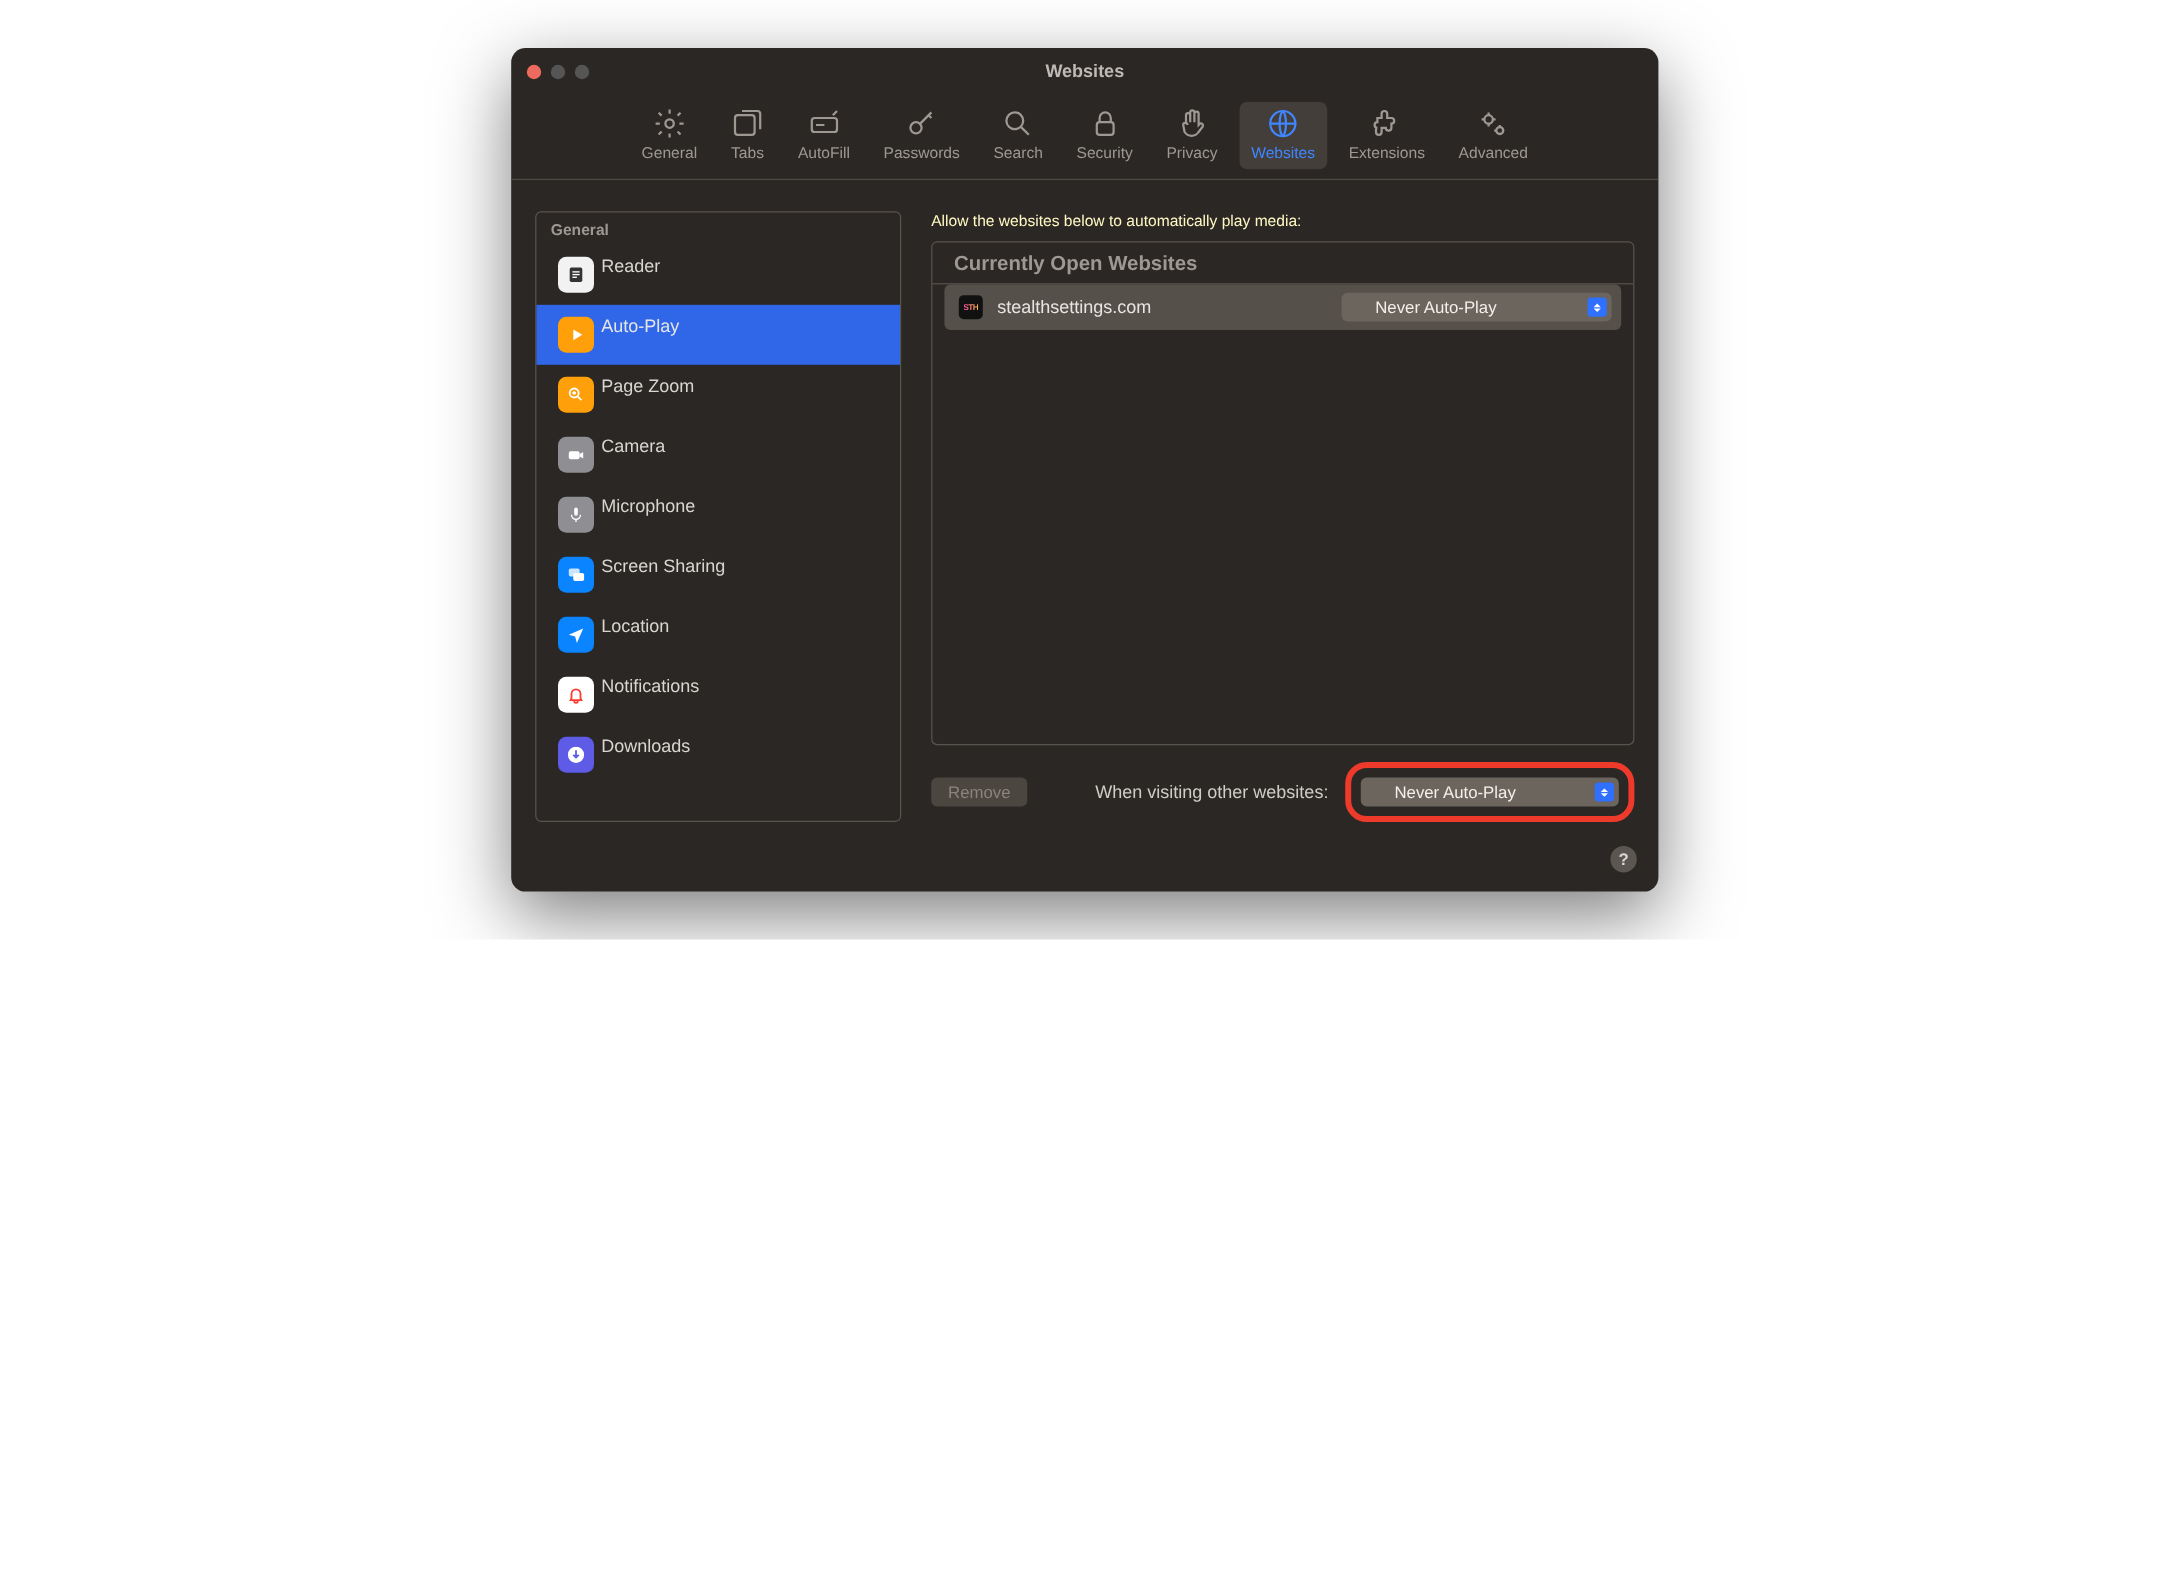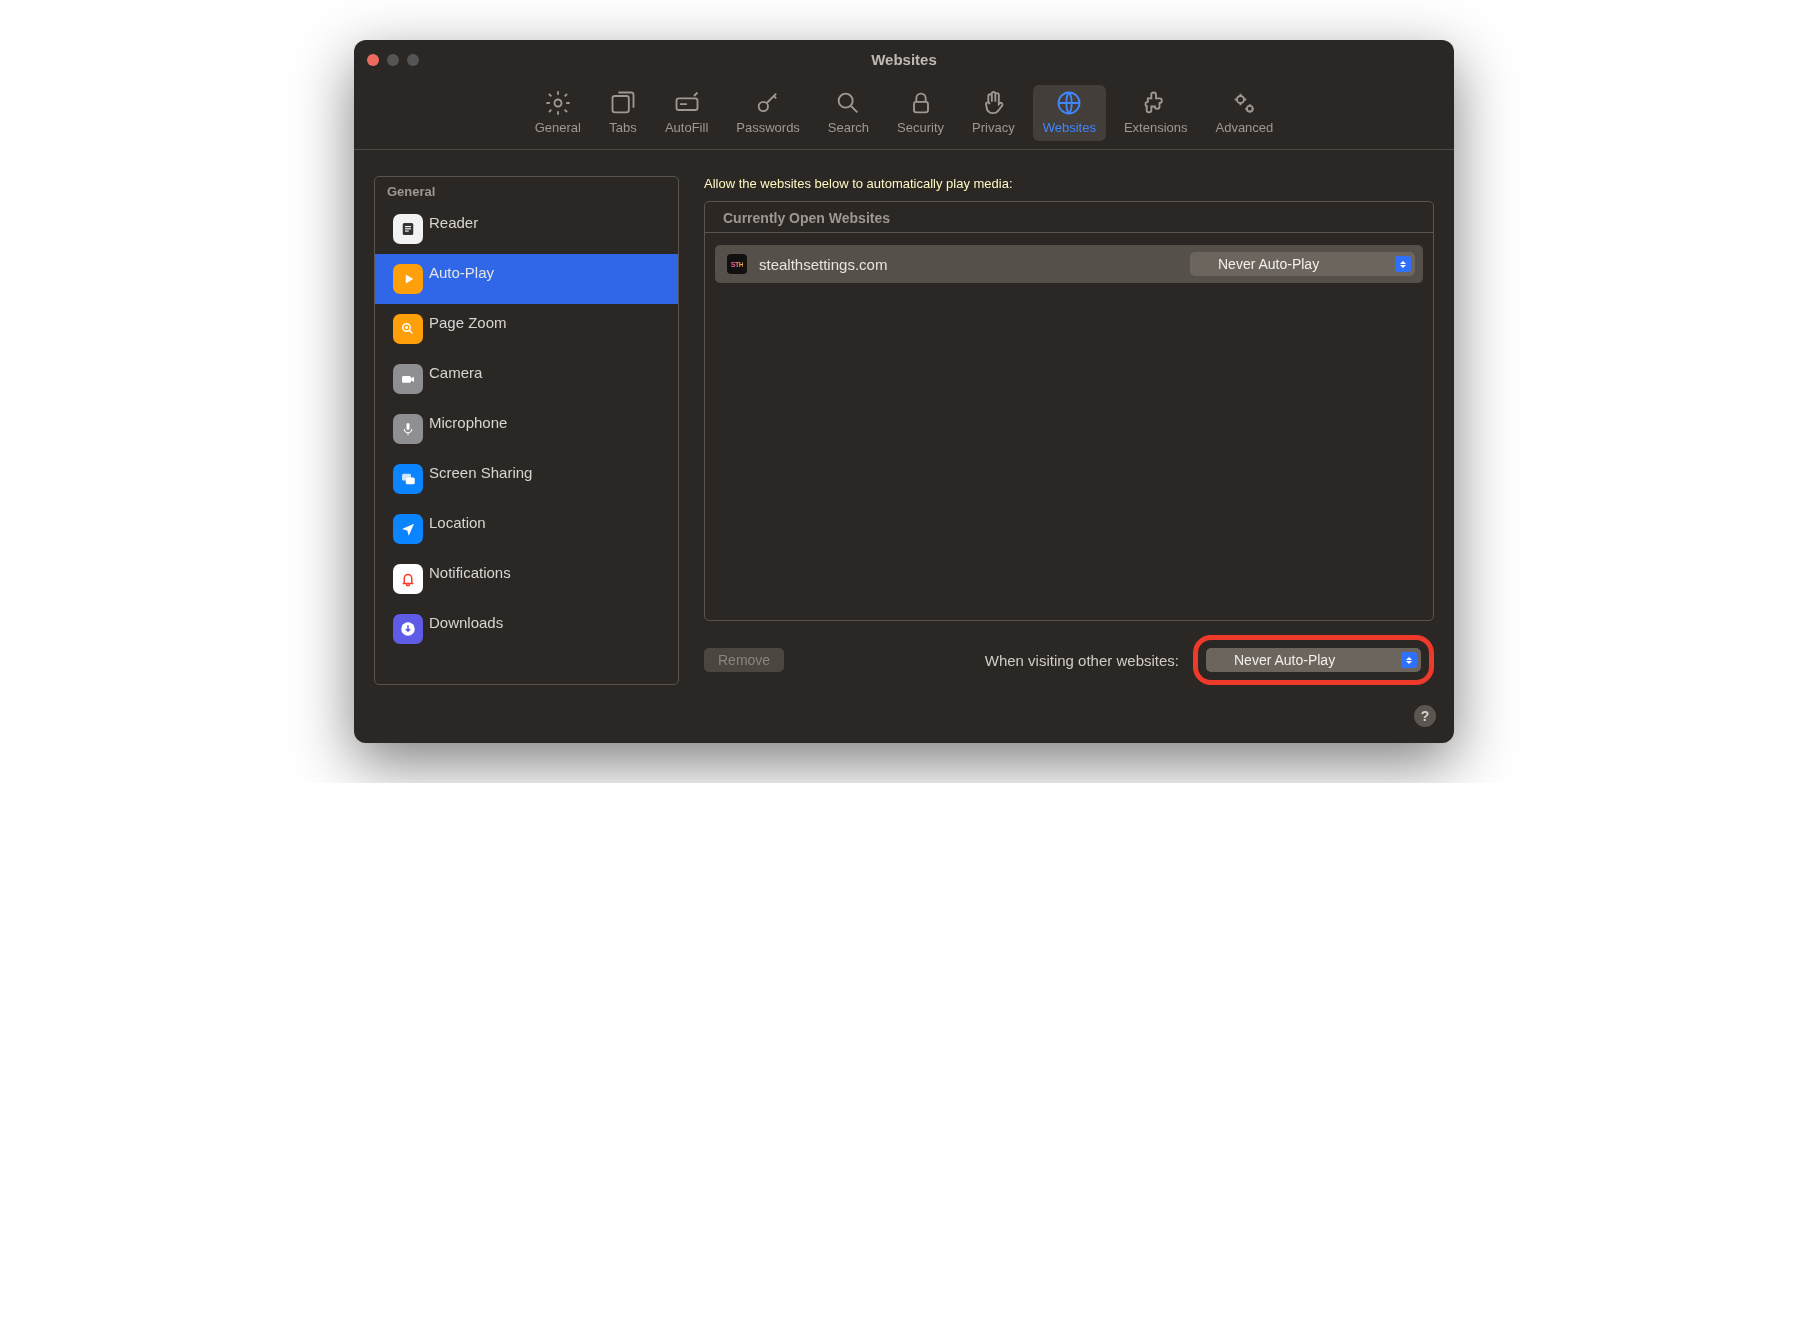--- a/index.html
+++ b/index.html
@@ -5,21 +5,21 @@
   * { box-sizing: border-box; margin: 0; padding: 0; }
   body {
     background: #ffffff;
     font-family: -apple-system, BlinkMacSystemFont, "Segoe UI", Helvetica, Arial, sans-serif;
     display: flex;
     justify-content: center;
     align-items: flex-start;
     padding: 40px;
   }
   .window {
-    width: 1100px;
+    width: 956px;
     background: #2b2724;
     border-radius: 12px;
     box-shadow: 0 20px 60px rgba(0,0,0,0.5);
     overflow: hidden;
     color: #d9d5d1;
   }
   .titlebar {
     height: 39px;
     display: flex;
     align-items: center;
@@ -129,28 +129,28 @@
     margin-bottom: 10px;
   }
   .site-box {
     border: 1px solid #5a544f;
     border-radius: 5px;
     flex: 1;
     min-height: 420px;
     overflow: hidden;
   }
   .site-section-h {
-    font-size: 14px;
+    font-size: 17px;
     font-weight: 600;
     color: #9e9893;
     padding: 8px 18px 6px 18px;
     border-bottom: 1px solid #5a544f;
   }
   .site-row {
-    margin: 12px 10px;
+    margin: 0 10px;
     background: #555049;
     border-radius: 5px;
     display: flex;
     align-items: center;
     gap: 12px;
     padding: 7px 8px 7px 12px;
   }
   .favicon {
     width: 20px; height: 20px; border-radius: 4px;
     background: linear-gradient(135deg,#111 0%,#111 100%);

